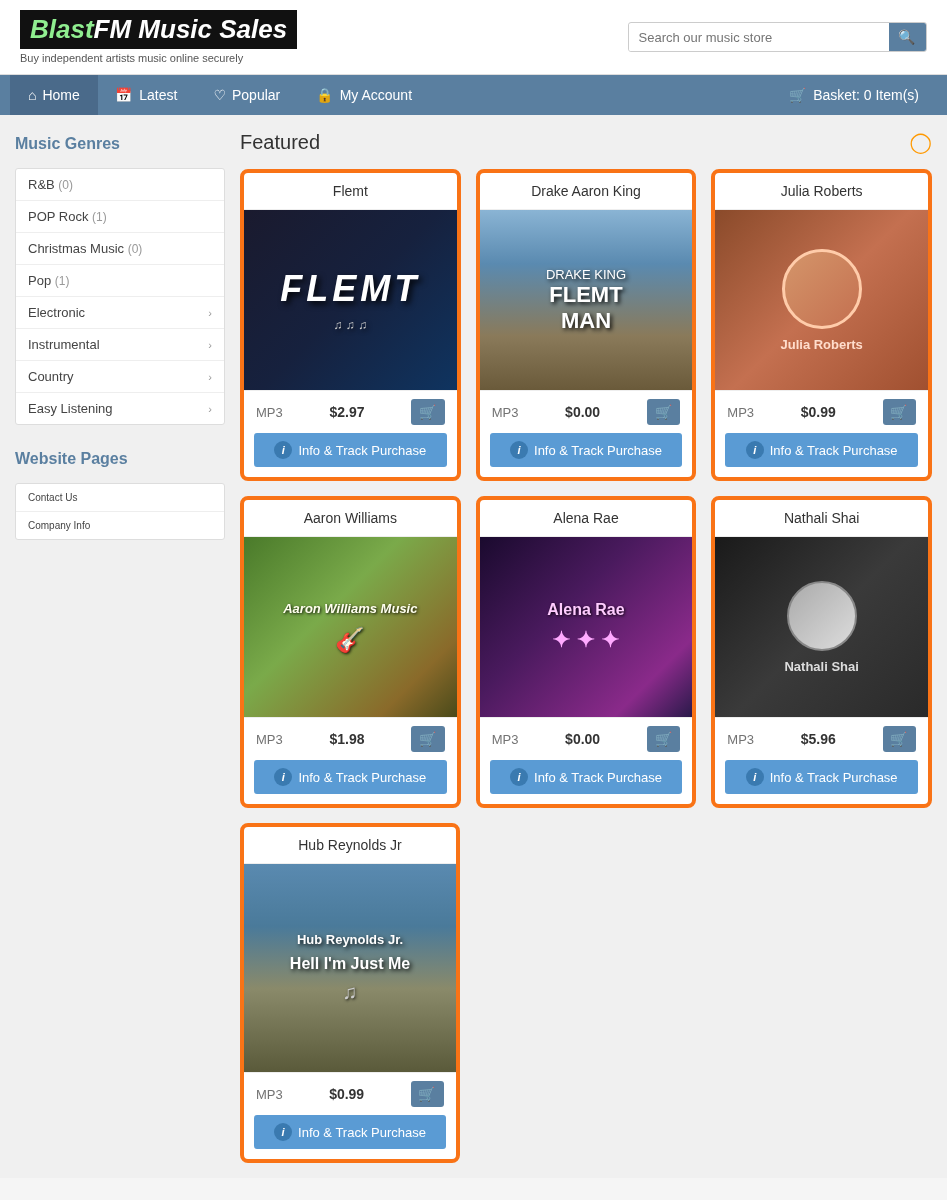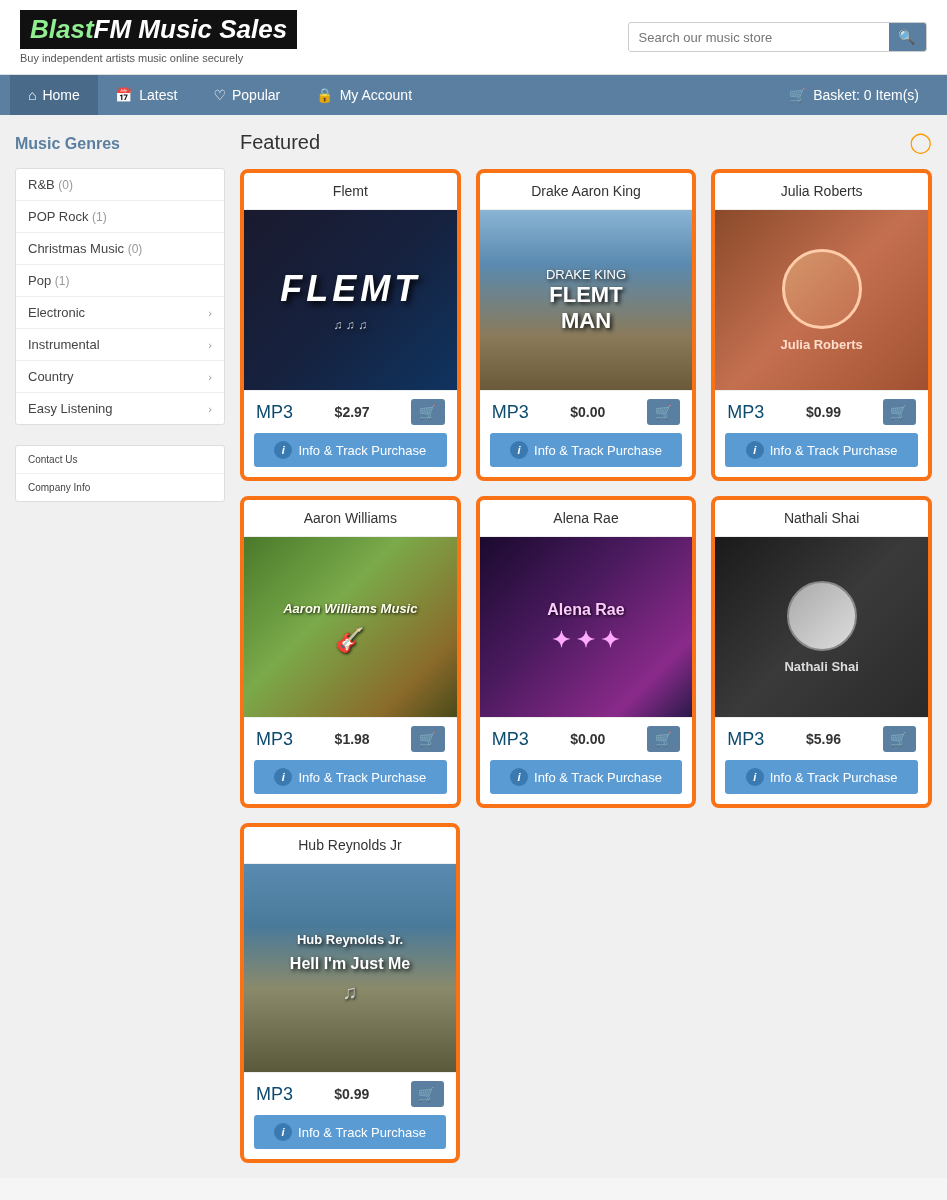--- a/index.html
+++ b/index.html
@@ -41,21 +41,21 @@
     .featured-header { display: flex; align-items: center; justify-content: space-between; margin-bottom: 15px; }
     .featured-title { font-size: 20px; color: #333; font-weight: normal; }
     .rss-icon { color: #f90; font-size: 20px; }
 
     .products-grid { display: grid; grid-template-columns: repeat(3, 1fr); gap: 15px; }
     .product-card { background: #fff; border: 4px solid #f97316; border-radius: 8px; overflow: hidden; }
     .product-name { text-align: center; padding: 10px; font-size: 14px; color: #333; border-bottom: 1px solid #eee; }
     .product-image { width: 100%; height: 180px; background: #888; overflow: hidden; display: flex; align-items: center; justify-content: center; }
     .product-image-tall { width: 100%; height: 185px; background: #888; overflow: hidden; display: flex; align-items: center; justify-content: center; }
     .product-footer { padding: 8px 12px; display: flex; align-items: center; justify-content: space-between; border-top: 1px solid #eee; }
-    .product-format { color: #0c4a6e; font-size: 18px; }
+    .product-format { color: #737373; font-size: 13px; }
     .product-price { color: #333; font-size: 14px; font-weight: bold; }
     .cart-btn { background: #5a7fa0; border: none; color: #fff; padding: 5px 8px; border-radius: 3px; cursor: pointer; font-size: 14px; }
     .info-btn { background: #5a9bd4; color: #fff; border: none; padding: 8px 20px; border-radius: 3px; cursor: pointer; font-size: 13px; display: flex; align-items: center; gap: 6px; margin: 8px auto; display: flex; justify-content: center; width: calc(100% - 20px); margin: 0 10px 10px; }
     .info-icon { background: #3a7ab0; border-radius: 50%; width: 18px; height: 18px; display: inline-flex; align-items: center; justify-content: center; font-size: 11px; font-weight: bold; font-style: italic; color: #fff; flex-shrink: 0; }
 
     
     .img-flemt { background: linear-gradient(135deg, #1a1a2e 0%, #16213e 50%, #0f3460 100%); display: flex; align-items: center; justify-content: center; color: #fff; font-size: 28px; font-weight: 900; font-style: italic; text-shadow: 2px 2px 4px rgba(0,0,0,0.8); }
     .img-drake { background: linear-gradient(180deg, #8ab4d4 0%, #5a8ab0 30%, #8a7a5a 70%, #6a5a3a 100%); display: flex; align-items: center; justify-content: center; color: #fff; font-size: 16px; font-weight: bold; text-align: center; text-shadow: 1px 1px 3px rgba(0,0,0,0.8); }
     .img-julia { background: linear-gradient(135deg, #8a4a2a 0%, #c47050 50%, #a05030 100%); display: flex; align-items: center; justify-content: center; color: #ffddcc; font-size: 15px; font-weight: bold; }
     .img-aaron { background: linear-gradient(135deg, #4a7a2a 0%, #7aaa4a 40%, #8a6a2a 80%, #4a4a1a 100%); display: flex; align-items: center; justify-content: center; color: #fff; font-size: 13px; font-weight: bold; text-align: center; text-shadow: 1px 1px 3px rgba(0,0,0,0.8); }
@@ -134,20 +134,21 @@
       <div class="sidebar-item">
         <span>Country</span>
         <span class="arrow">›</span>
       </div>
       <div class="sidebar-item">
         <span>Easy Listening</span>
         <span class="arrow">›</span>
       </div>
     </div>
 
+    <div class="sidebar-section-title">Website Pages</div>
     <div class="sidebar-menu">
       <div class="sidebar-item-link">
         <span>Contact Us</span>
       </div>
       <div class="sidebar-item-link">
         <span>Company Info</span>
       </div>
     </div>
   </aside>
 

